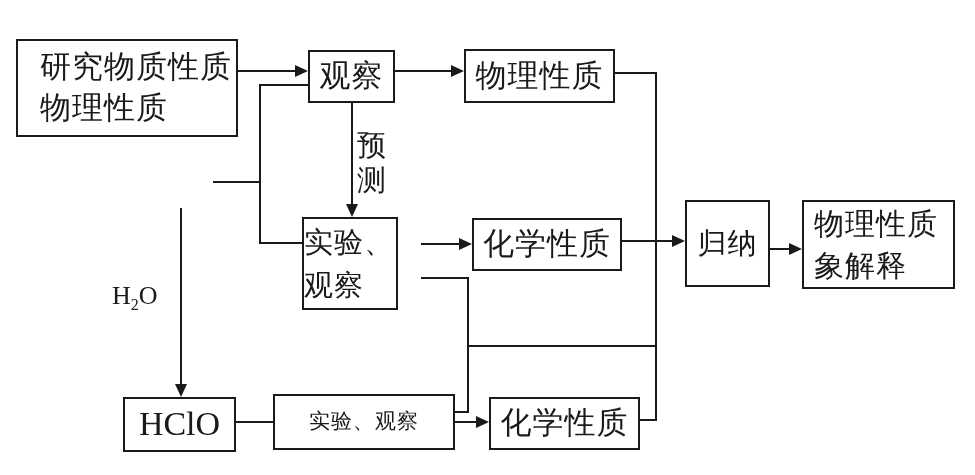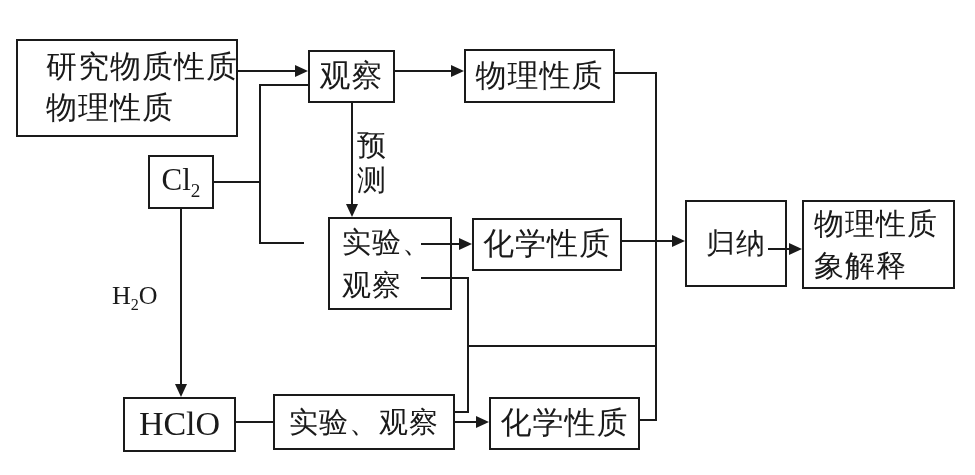--- a/index.html
+++ b/index.html
@@ -25,59 +25,56 @@
         border-left:6px solid transparent; border-right:6px solid transparent;
         border-top:13px solid var(--lc); }
   .lbl { position:absolute; line-height:1.2; letter-spacing:1px; text-align:center; }
   sub { font-size:0.62em; }
 </style>
 </head>
 <body>
 
 <div id="canvas">
 
-  <div class="node left-align" style="left:16px;top:39px;width:222px;height:98px;font-size:31px;padding-left:28px;">
+  <div class="node left-align" style="left:16px;top:39px;width:222px;height:98px;font-size:31px;padding-left:22px;">
     <span>研究物质性质</span>
     <span>物理性质</span>
   </div>
 
   <div class="node" style="left:308px;top:50px;width:87px;height:53px;font-size:31px;">
     <span>观察</span>
   </div>
 
   <div class="node" style="left:464px;top:49px;width:151px;height:54px;font-size:31px;">
     <span>物理性质</span>
   </div>
 
-  <div class="node" style="left:148px;top:155px;width:66px;height:54px;font-size:31px;letter-spacing:0;">
-    <span><span>Cl</span><sub>2</sub></span>
-  </div>
 
-  <div class="node left-align" style="left:302px;top:217px;width:124px;height:93px;font-size:29px;padding-left:12px;line-height:1.45;margin-left:26px;">
+  <div class="node left-align" style="left:302px;top:217px;width:96px;height:93px;font-size:29px;padding-left:0;line-height:1.45;">
     <span>实验、</span>
     <span>观察</span>
   </div>
 
   <div class="node" style="left:472px;top:218px;width:150px;height:53px;font-size:31px;">
     <span>化学性质</span>
   </div>
 
   <div class="node" style="left:123px;top:397px;width:113px;height:55px;font-size:34px;letter-spacing:0;">
     <span>HClO</span>
   </div>
 
-  <div class="node" style="left:273px;top:394px;width:182px;height:56px;font-size:29px;">
+  <div class="node" style="left:273px;top:394px;width:182px;height:56px;font-size:21px;">
     <span>实验、观察</span>
   </div>
 
   <div class="node" style="left:489px;top:397px;width:151px;height:53px;font-size:31px;">
     <span>化学性质</span>
   </div>
 
-  <div class="node" style="left:685px;top:200px;width:102px;height:87px;font-size:29px;line-height:1.4;">
+  <div class="node" style="left:685px;top:200px;width:85px;height:87px;font-size:29px;line-height:1.4;">
     <span>归纳</span>
   </div>
 
   <div class="node left-align" style="left:802px;top:200px;width:153px;height:89px;font-size:30px;padding-left:10px;line-height:1.4;">
     <span>物理性质</span>
     <span>象解释</span>
   </div>
 
   <div class="lbl" style="left:357px;top:128px;font-size:29px;">
     <div>预</div>

